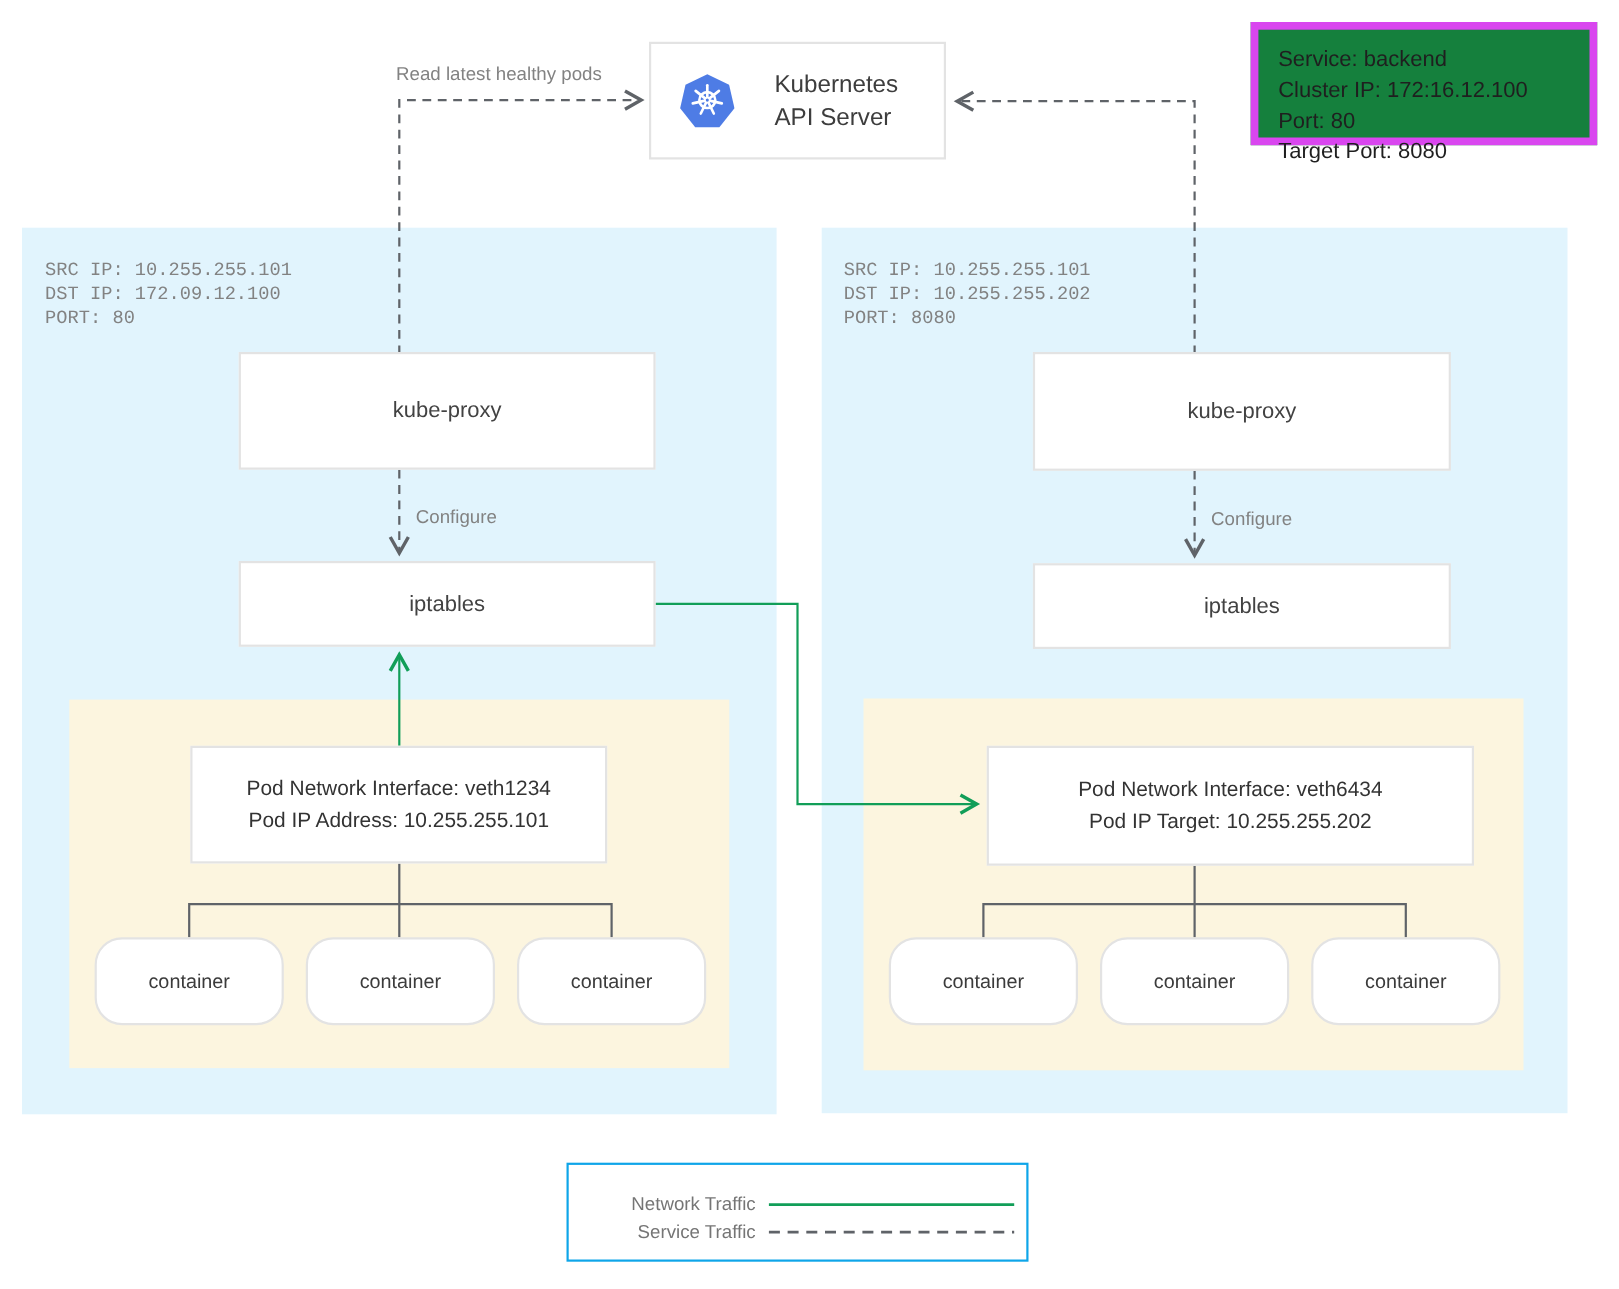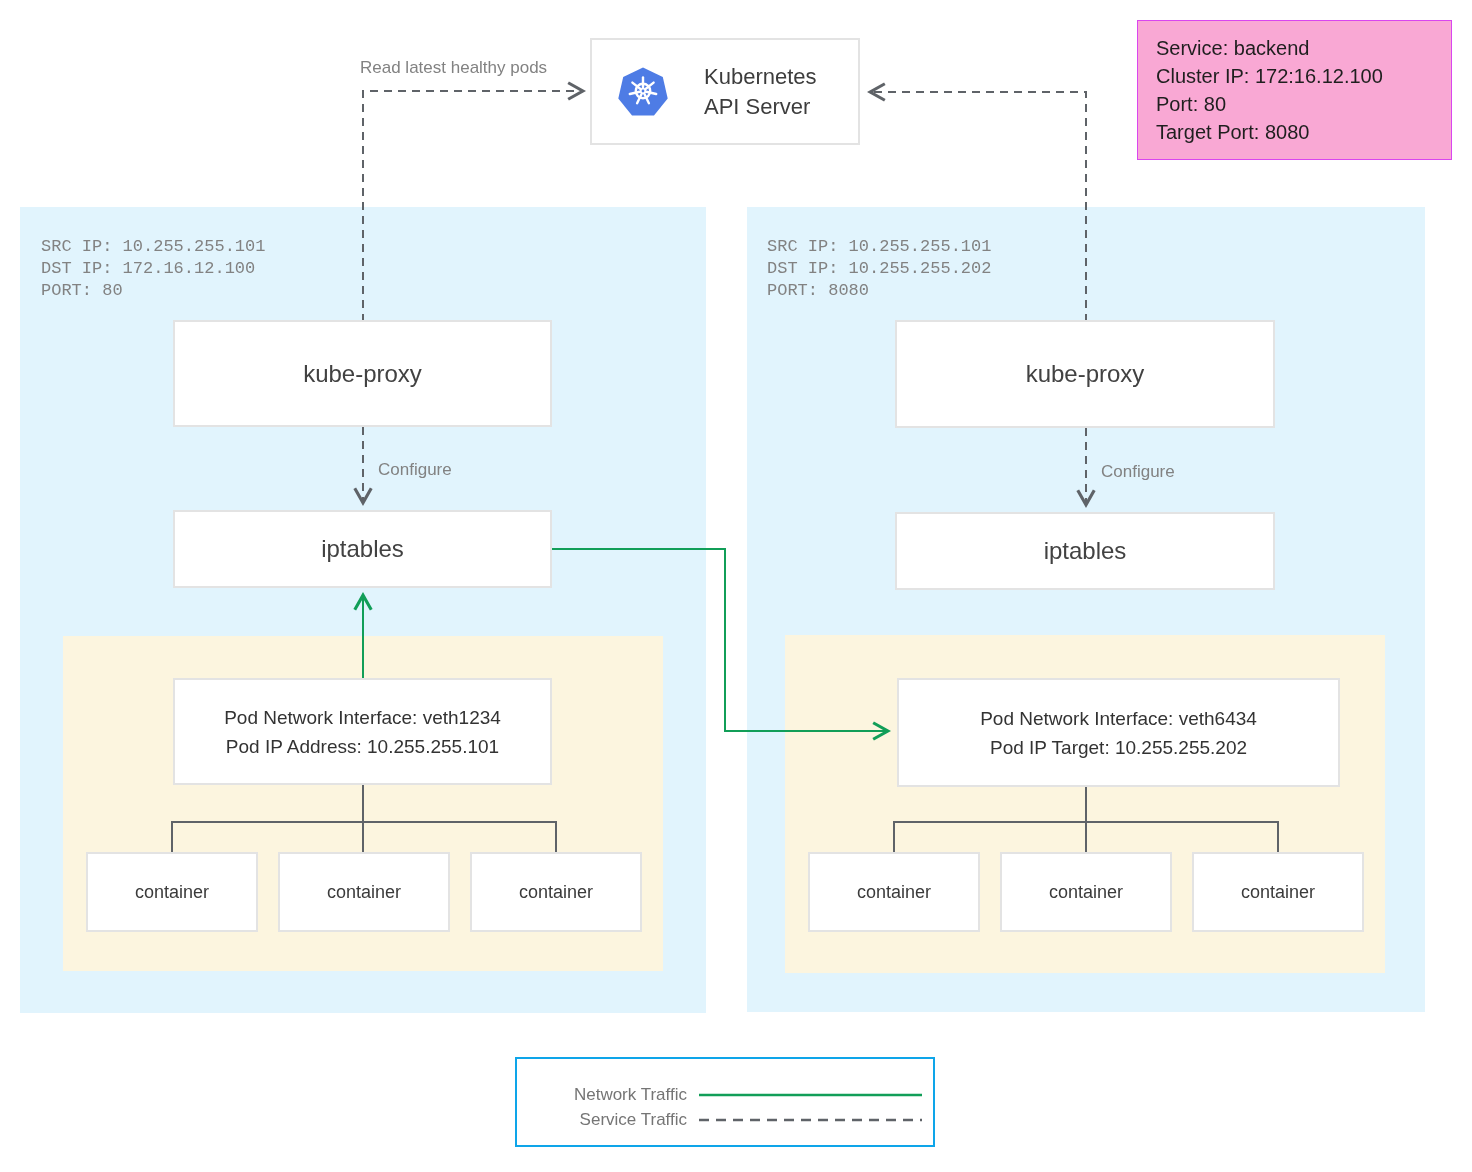--- a/index.html
+++ b/index.html
@@ -6,33 +6,33 @@
   body{font-family:"Liberation Sans",sans-serif;}
   #canvas{position:relative;width:1472px;height:1172px;background:#ffffff;overflow:hidden;}
 
   .node{position:absolute;background:#e1f4fd;z-index:0;}
   .pod-area{position:absolute;background:#fcf5df;z-index:1;}
 
   #wires{position:absolute;left:0;top:0;z-index:2;}
 
   .wbox{position:absolute;background:#ffffff;border:2px solid #e3e3e3;box-sizing:border-box;
         display:flex;align-items:center;justify-content:center;z-index:3;color:#424242;}
-  .proc{font-size:24px;}
-  .container-box{font-size:18px;color:#3b3b3b;}
+  .proc{font-size:20px;margin-left:44px;}
+  .container-box{font-size:18px;color:#3b3b3b;border-radius:25px;}
   .pod-if{flex-direction:column;font-size:19px;line-height:29px;color:#333333;text-align:center;}
 
   .node-header{position:absolute;z-index:3;color:#828282;font-size:17px;line-height:22px;white-space:nowrap;font-family:Liberation Mono, monospace;}
 
   #api-box{position:absolute;left:590px;top:38px;width:270px;height:107px;background:#ffffff;
            border:2px solid #e3e3e3;box-sizing:border-box;display:flex;align-items:center;z-index:3;}
   #api-box .logo{margin-left:26px;flex:0 0 auto;display:flex;}
   #api-box .api-text{margin-left:36px;font-size:22px;line-height:30px;color:#3d3d3d;}
 
-  #service-box{position:absolute;left:1137px;top:20px;width:315px;height:140px;background:#f9a8d4;
-               border:1px solid #d946ef;box-sizing:border-box;z-index:3;
+  #service-box{position:absolute;left:1137px;top:20px;width:315px;height:112px;background:#15803d;
+               border:7px solid #d946ef;box-sizing:border-box;z-index:3;
                padding:13px 0 0 18px;font-size:20px;line-height:28px;color:#1f1f1f;}
 
   .float-label{position:absolute;z-index:4;color:#828282;font-size:17px;white-space:nowrap;}
 
   #legend{position:absolute;left:515px;top:1057px;width:420px;height:90px;background:#ffffff;
           border:2px solid #0ea5e9;box-sizing:border-box;z-index:3;}
   .legend-label{position:absolute;width:160px;text-align:right;color:#757575;font-size:17px;}
   #legend svg{position:absolute;left:0;top:0;}
 </style>
 </head>
@@ -98,21 +98,21 @@
     <div>Port: 80</div>
     <div>Target Port: 8080</div>
   </div>
 
   <div class="float-label" style="left:360px;top:58px;">Read latest healthy pods</div>
   <div class="float-label" style="left:378px;top:460px;">Configure</div>
   <div class="float-label" style="left:1101px;top:462px;">Configure</div>
 
   <div class="node-header" style="left:41px;top:236px;">
     <div>SRC IP: 10.255.255.101</div>
-    <div>DST IP: 172.16.12.100</div>
+    <div>DST IP: 172.09.12.100</div>
     <div>PORT: 80</div>
   </div>
 
   <div class="node-header" style="left:767px;top:236px;">
     <div>SRC IP: 10.255.255.101</div>
     <div>DST IP: 10.255.255.202</div>
     <div>PORT: 8080</div>
   </div>
 
   <div class="wbox proc" style="left:173px;top:320px;width:379px;height:107px;">

